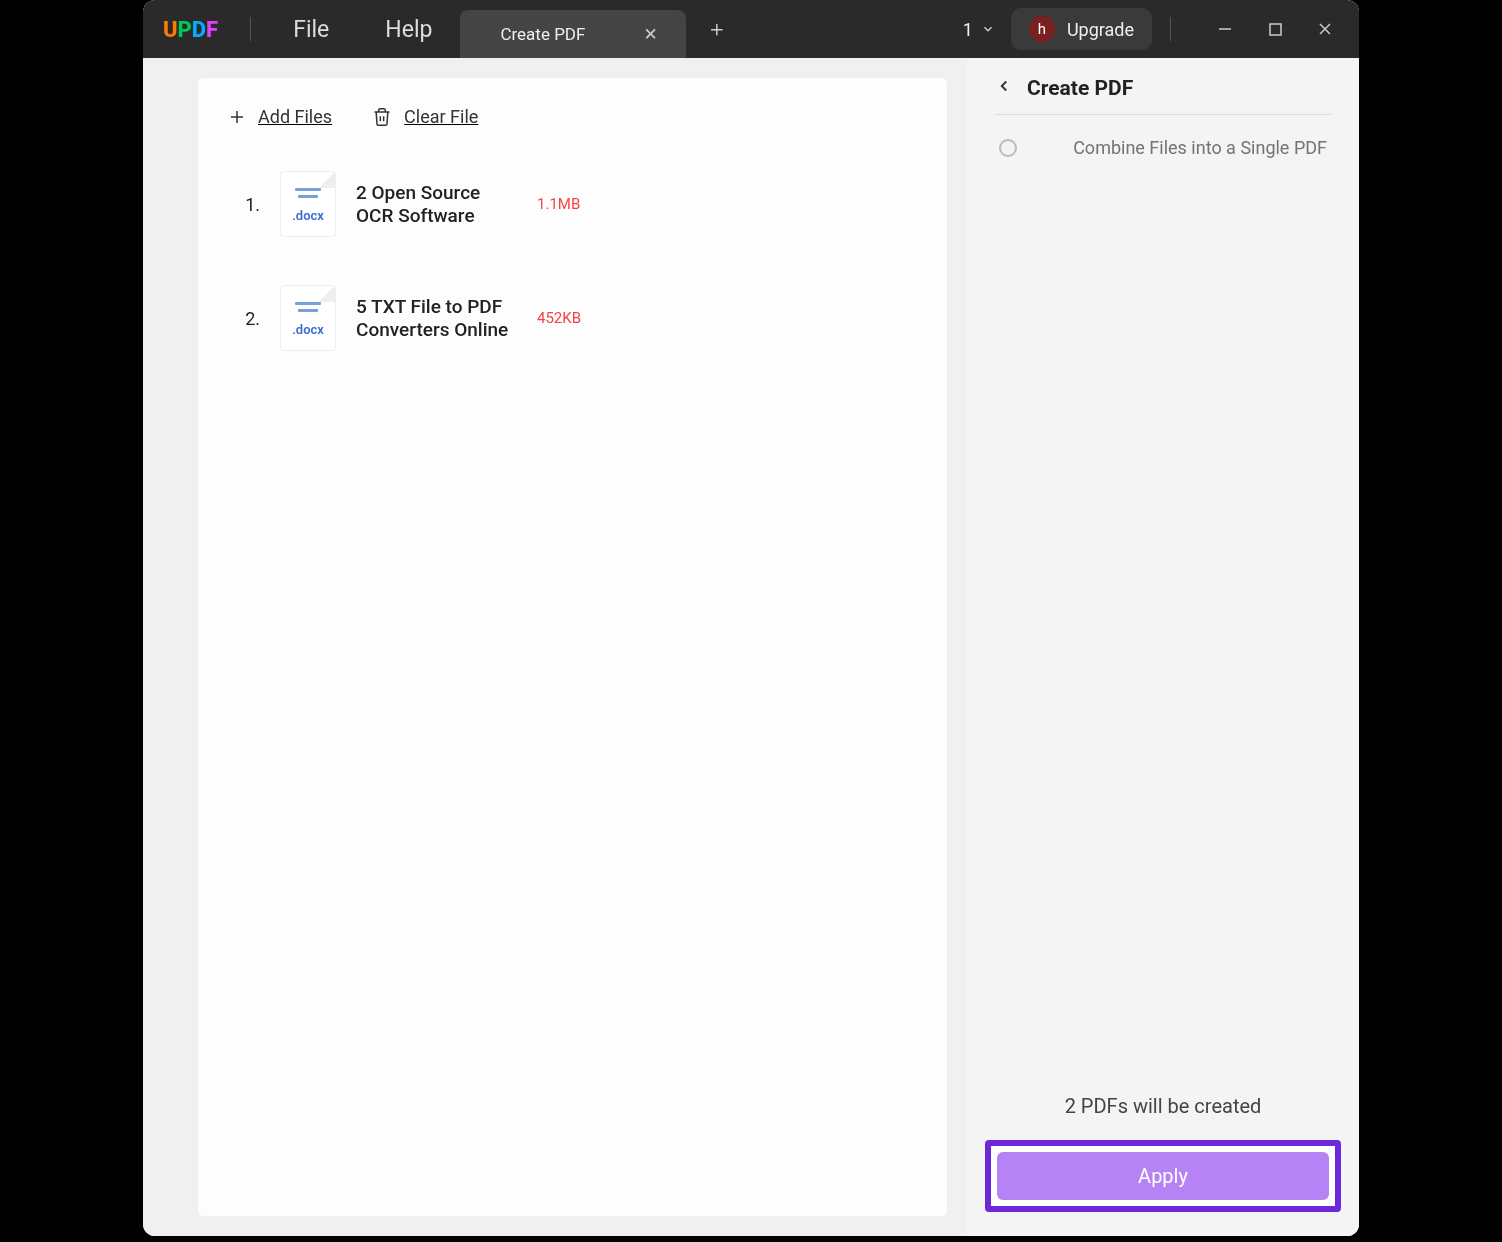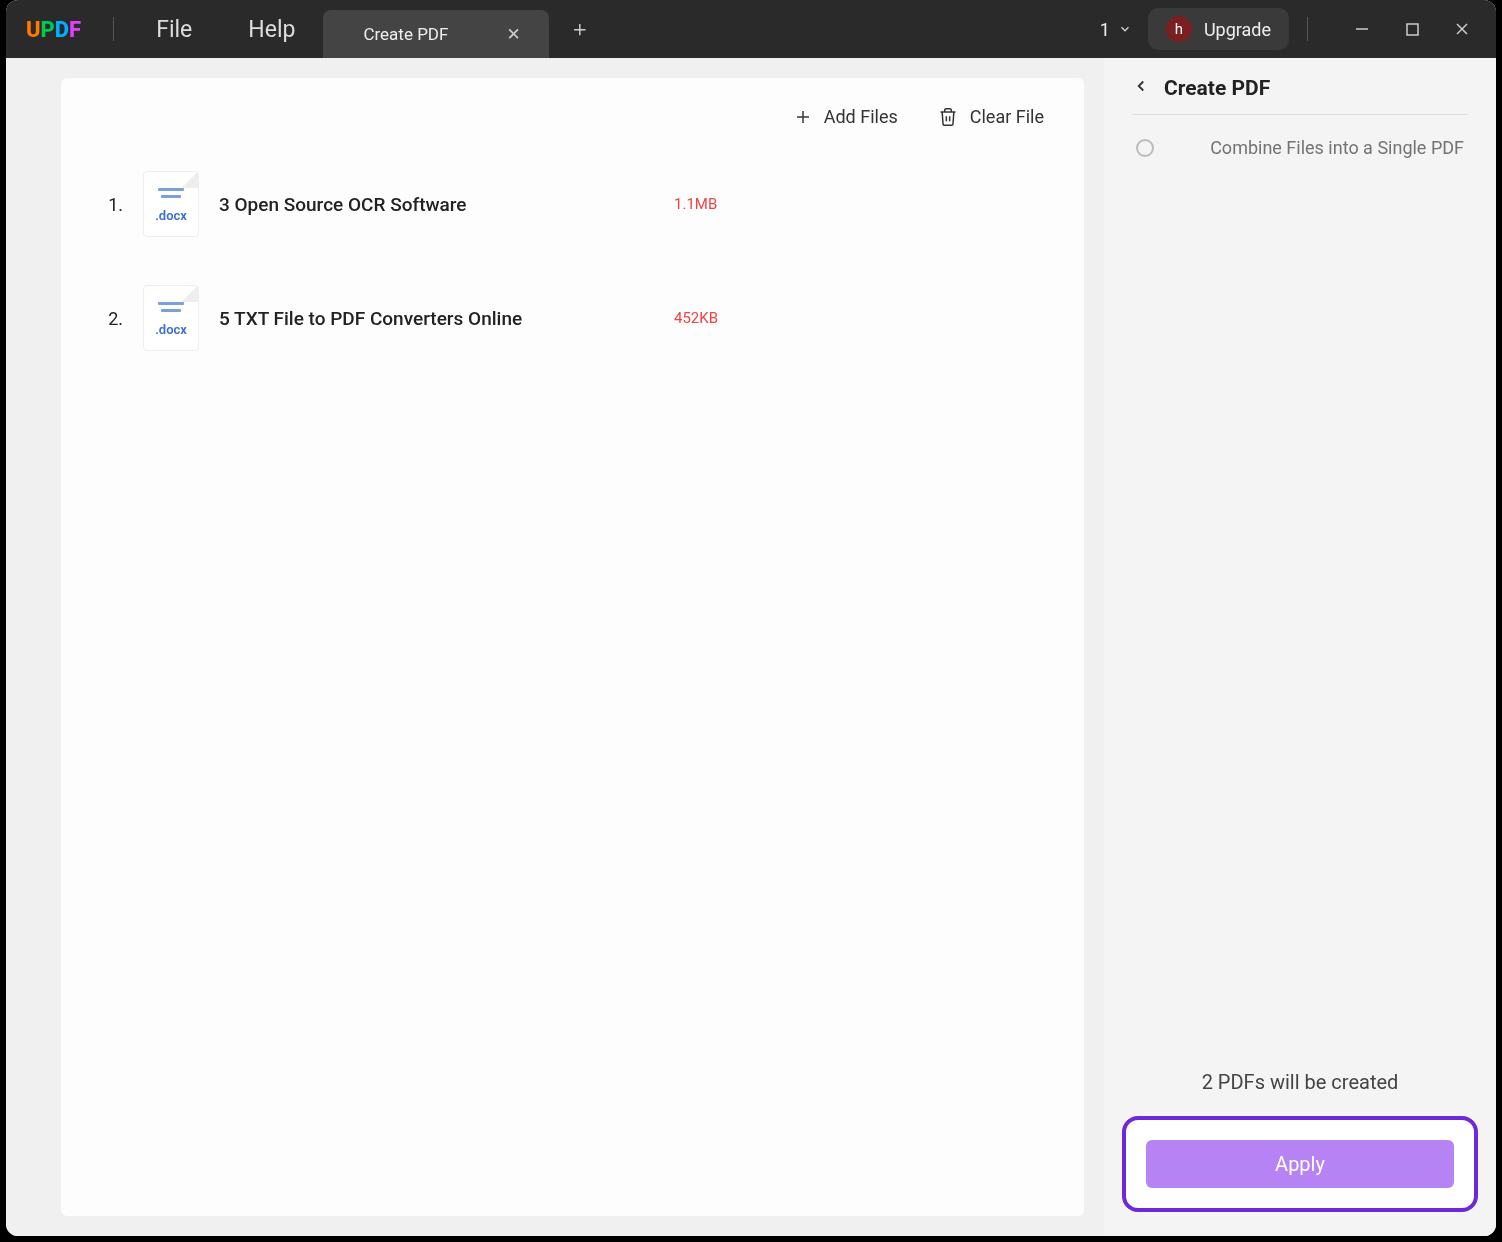--- a/index.html
+++ b/index.html
@@ -1,17 +1,17 @@
 <!DOCTYPE html>
 <html><head>
   <meta charset="utf-8">
   <style>
     * { margin: 0; padding: 0; box-sizing: border-box; font-family: -apple-system, BlinkMacSystemFont, "Segoe UI", Roboto, sans-serif; }
     body { background: #000; width: 1502px; height: 1242px; overflow: hidden; }
-    .app-window { width: 1490px; height: 1236px; margin: 0 auto; background: #fff; border-radius: 12px; overflow: hidden; display: flex; flex-direction: column; }
+    .app-window { width: 1216px; height: 1236px; margin: 0 auto; background: #fff; border-radius: 12px; overflow: hidden; display: flex; flex-direction: column; }
     
     .title-bar { height: 58px; background: #2a2a2a; display: flex; align-items: center; padding: 0 12px; color: #ccc; }
     .logo { font-size: 22px; font-weight: 800; letter-spacing: 0; margin-left: 8px; margin-right: 18px; }
     .logo .u { color: #ff7a00; }
     .logo .p { color: #00c853; }
     .logo .d { color: #00b0ff; }
     .logo .f { color: #e040fb; }
     .vsep { width: 1px; height: 24px; background: #555; margin: 0 14px; }
     .menu-item { color: #ddd; font-size: 23px; padding: 0 28px; cursor: pointer; }
     .tab { background: #444; border-radius: 8px 8px 0 0; height: 48px; margin-top: 10px; display: flex; align-items: center; padding: 0 20px 0 40px; color: #eee; font-size: 17px; gap: 50px; }
@@ -21,21 +21,21 @@
     .tab-count { display: flex; align-items: center; gap: 8px; font-size: 18px; color: #eee; margin-right: 16px; }
     .upgrade-pill { background: #3a3a3a; border-radius: 10px; padding: 8px 18px; display: flex; align-items: center; gap: 12px; font-size: 18px; color: #eee; cursor: pointer; }
     .avatar { width: 26px; height: 26px; border-radius: 50%; background: #7a2020; color: #fff; display: flex; align-items: center; justify-content: center; font-size: 15px; }
     .window-controls { display: flex; gap: 6px; margin-left: 18px; }
     .win-btn { width: 44px; height: 34px; display: flex; align-items: center; justify-content: center; color: #ccc; cursor: pointer; font-size: 16px; }
     .win-btn svg { stroke: #ccc; }
     
     .body { flex: 1; display: flex; background: #f0f0f0; }
     .main-panel { flex: 1; padding: 20px 20px 20px 55px; display: flex; }
     .white-card { background: #fdfdfd; border-radius: 6px; flex: 1; display: flex; flex-direction: column; padding: 20px 30px; }
-    .toolbar { display: flex; justify-content: flex-end; gap: 40px; padding: 8px 10px 20px 0; }
+    .toolbar { display: flex; justify-content: flex-start; gap: 40px; padding: 8px 10px 20px 0; text-decoration: underline; }
     .tool-btn { display: flex; align-items: center; gap: 12px; font-size: 18px; color: #333; cursor: pointer; }
     .tool-btn svg { stroke: #333; }
     
     .file-list { flex: 1; }
     .file-row { display: flex; align-items: center; padding: 24px 10px; gap: 20px; }
     .row-num { font-size: 18px; color: #222; width: 22px; text-align: right; }
     .file-icon { width: 56px; height: 66px; display: flex; flex-direction: column; align-items: center; justify-content: center; background: #fff; border: 1px solid #eee; border-radius: 4px; position: relative; }
     .file-icon::before { content: ""; position: absolute; top: 0; right: 0; width: 16px; height: 16px; background: linear-gradient(135deg, transparent 48%, #eee 50%); }
     .file-lines { width: 26px; height: 3px; background: #7aa0d8; margin: 2px 0; border-radius: 1px; }
     .file-ext { font-size: 13px; color: #3b6cd4; font-weight: 600; margin-top: 8px; }
@@ -49,21 +49,21 @@
     
     .radio-row { display: flex; align-items: center; gap: 0; padding: 8px 4px; font-size: 18px; color: #737373; cursor: pointer; justify-content: space-between; }
     .radio { width: 18px; height: 18px; border-radius: 50%; border: 2px solid #bbb; display: inline-block; position: relative; }
     .radio.selected { border-color: #a050e0; }
     .radio.selected::after { content: ""; position: absolute; top: 2px; left: 2px; width: 10px; height: 10px; border-radius: 50%; background: #a050e0; }
     
     .highlight-box { border: 6px solid #8a7aef; border-radius: 10px; background: #fff; padding: 8px 6px; margin-top: 4px; }
     
     .side-spacer { flex: 1; }
     .status-text { text-align: center; font-size: 20px; color: #444; margin-bottom: 22px; }
-    .apply-wrap { border: 4px solid #6d28d9; border-radius: 16px; padding: 20px; background: #fff; margin: 0 -10px; }
+    .apply-wrap { border: 6px solid #6d28d9; border-radius: 4px; padding: 6px; background: #fff; margin: 0 -10px; }
     .apply-btn { background: #b583f4; color: #fff; font-size: 20px; text-align: center; padding: 12px 0; border-radius: 6px; cursor: pointer; }
   </style>
 </head>
 <body>
 
 <div class="app-window">
 
   <div class="title-bar">
     <span class="logo"><span class="u">U</span><span class="p">P</span><span class="d">D</span><span class="f">F</span></span>
     <span class="vsep"></span>
@@ -129,21 +129,21 @@
           </div>
         </div>
         <div class="file-list">
           <div class="file-row">
             <span class="row-num">1.</span>
             <div class="file-icon">
               <span class="file-lines"></span>
                 <span class="file-lines" style="width:20px"></span>
               <span class="file-ext">.docx</span>
             </div>
-            <span class="file-name">3 Open Source OCR Software</span>
+            <span class="file-name">2 Open Source OCR Software</span>
             <span class="file-size">1.1MB</span>
           </div>
           <div class="file-row">
             <span class="row-num">2.</span>
             <div class="file-icon">
               <span class="file-lines"></span>
                 <span class="file-lines" style="width:20px"></span>
               <span class="file-ext">.docx</span>
             </div>
             <span class="file-name">5 TXT File to PDF Converters Online</span>

